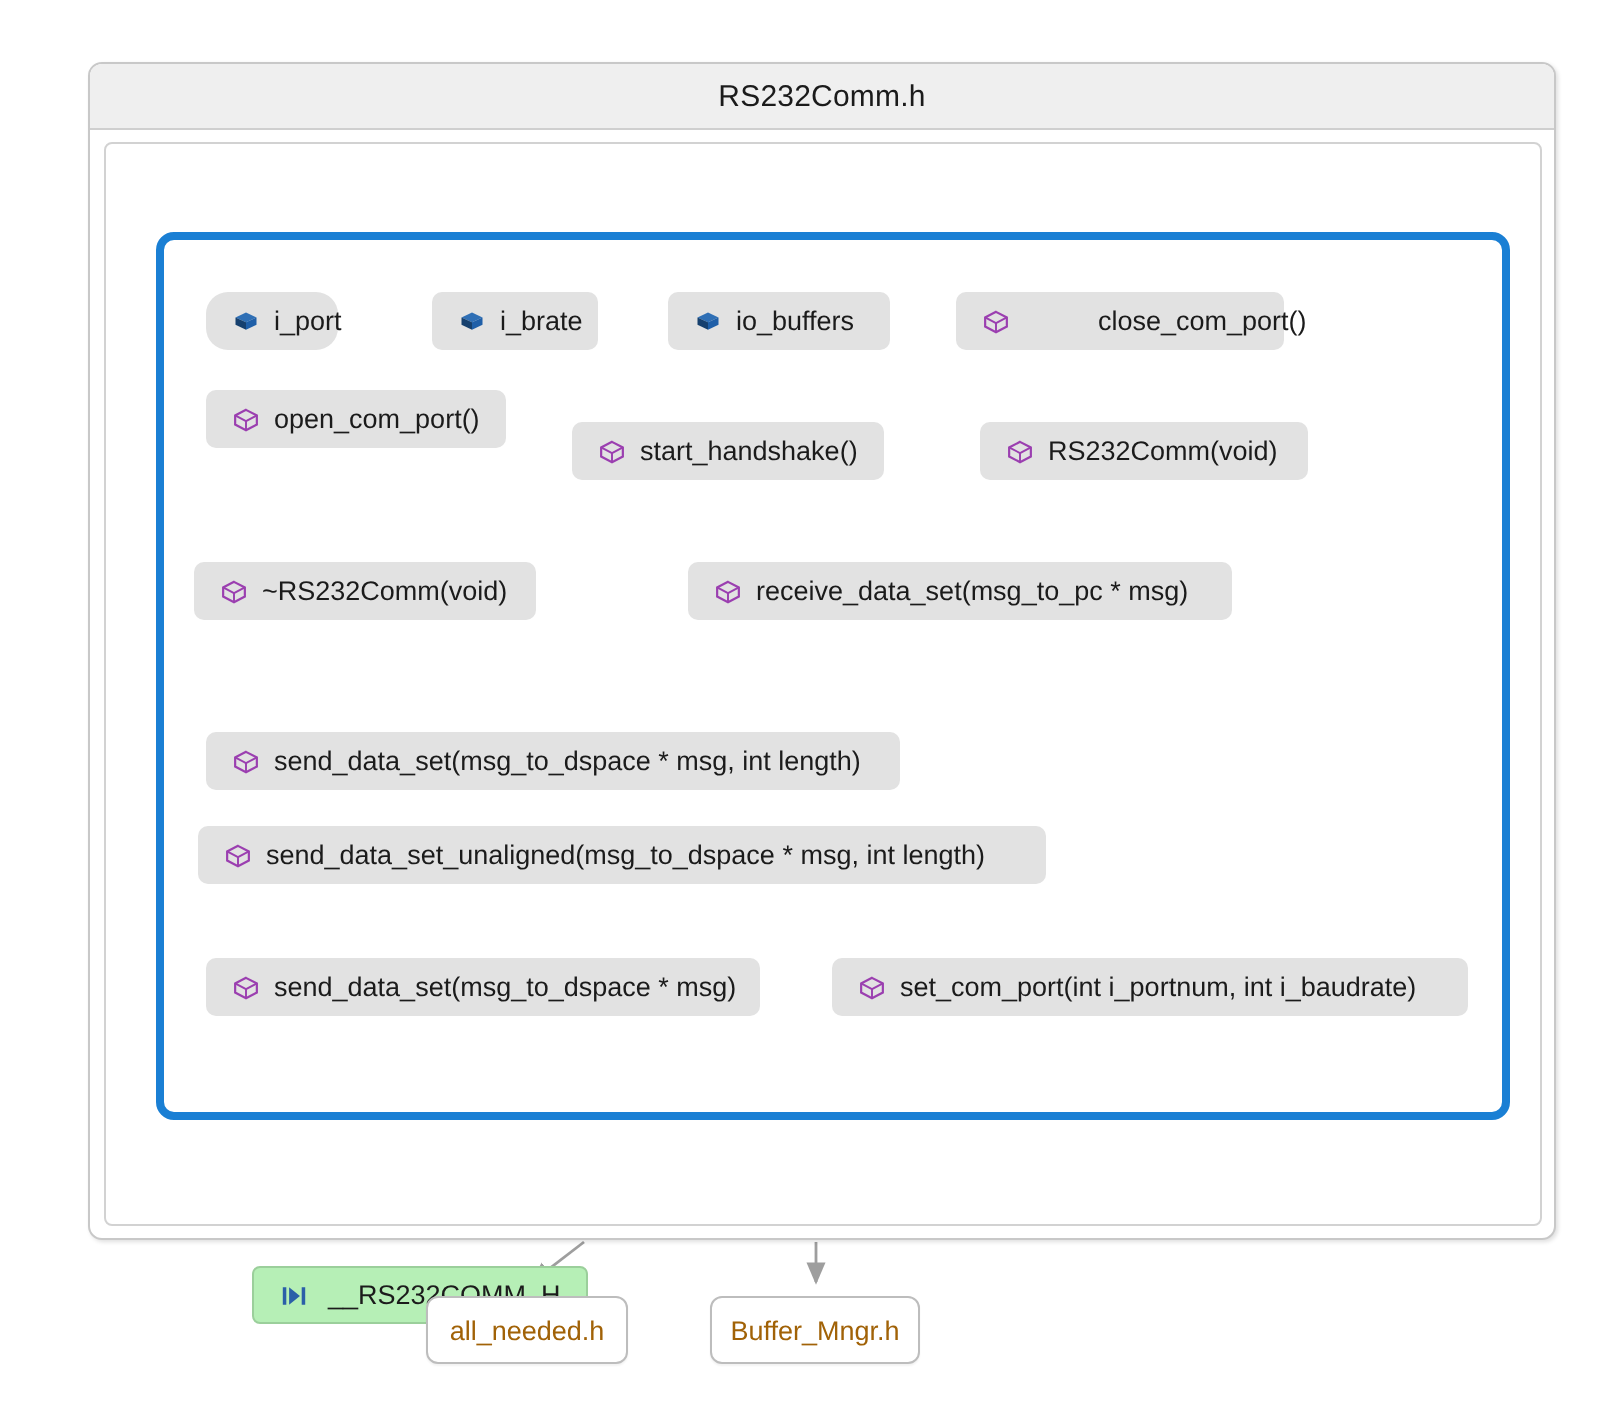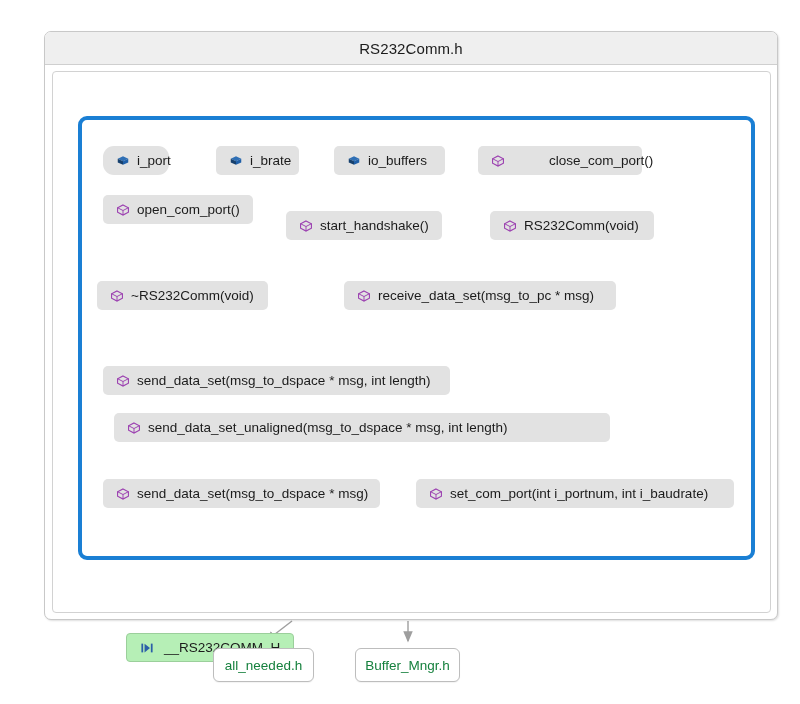--- a/index.html
+++ b/index.html
@@ -150,21 +150,21 @@
   .dep-box {
     position: absolute;
     height: 34px;
     border: 1px solid #bdbdbd;
     border-radius: 6px;
     background: #ffffff;
     display: flex;
     align-items: center;
     justify-content: center;
     font-size: 13.5px;
-    color: #15803d;
+    color: #a16207;
     box-sizing: border-box;
     box-shadow: 0 1px 1px rgba(0,0,0,0.05);
   }
   #dep-all-needed { left: 213px; top: 648px; width: 101px; }
   #dep-buffer-mngr { left: 355px; top: 648px; width: 105px; }
 
   .edges {
     position: absolute;
     left: 0; top: 0;
     width: 800px; height: 704px;
@@ -262,21 +262,21 @@
             </svg>
             <span class="chip-label">receive_data_set(msg_to_pc * msg)</span>
           </div>
           <div class="chip" style="left: 21px; top: 195px; width: 347px; margin-top: 20px;">
             <svg class="chip-icon" viewBox="0 0 16 16">
               <path d="M8 2.2 L14.2 5.4 L14.2 10.6 L8 13.8 L1.8 10.6 L1.8 5.4 z" fill="none" stroke="#9b3fb0" stroke-width="1.25"></path>
               <path d="M1.8 5.4 L8 8.6 L14.2 5.4 M8 8.6 L8 13.8" fill="none" stroke="#9b3fb0" stroke-width="1.1"></path>
             </svg>
             <span class="chip-label">send_data_set(msg_to_dspace * msg, int length)</span>
           </div>
-          <div class="chip" style="left: 32px; top: 262px; width: 496px;">
+          <div class="chip" style="left: 17px; top: 262px; width: 424px;">
             <svg class="chip-icon" viewBox="0 0 16 16">
               <path d="M8 2.2 L14.2 5.4 L14.2 10.6 L8 13.8 L1.8 10.6 L1.8 5.4 z" fill="none" stroke="#9b3fb0" stroke-width="1.25"></path>
               <path d="M1.8 5.4 L8 8.6 L14.2 5.4 M8 8.6 L8 13.8" fill="none" stroke="#9b3fb0" stroke-width="1.1"></path>
             </svg>
             <span class="chip-label">send_data_set_unaligned(msg_to_dspace * msg, int length)</span>
           </div>
           <div class="chip" style="left: 21px; top: 328px; width: 277px;">
             <svg class="chip-icon" viewBox="0 0 16 16">
               <path d="M8 2.2 L14.2 5.4 L14.2 10.6 L8 13.8 L1.8 10.6 L1.8 5.4 z" fill="none" stroke="#9b3fb0" stroke-width="1.25"></path>
               <path d="M1.8 5.4 L8 8.6 L14.2 5.4 M8 8.6 L8 13.8" fill="none" stroke="#9b3fb0" stroke-width="1.1"></path>

